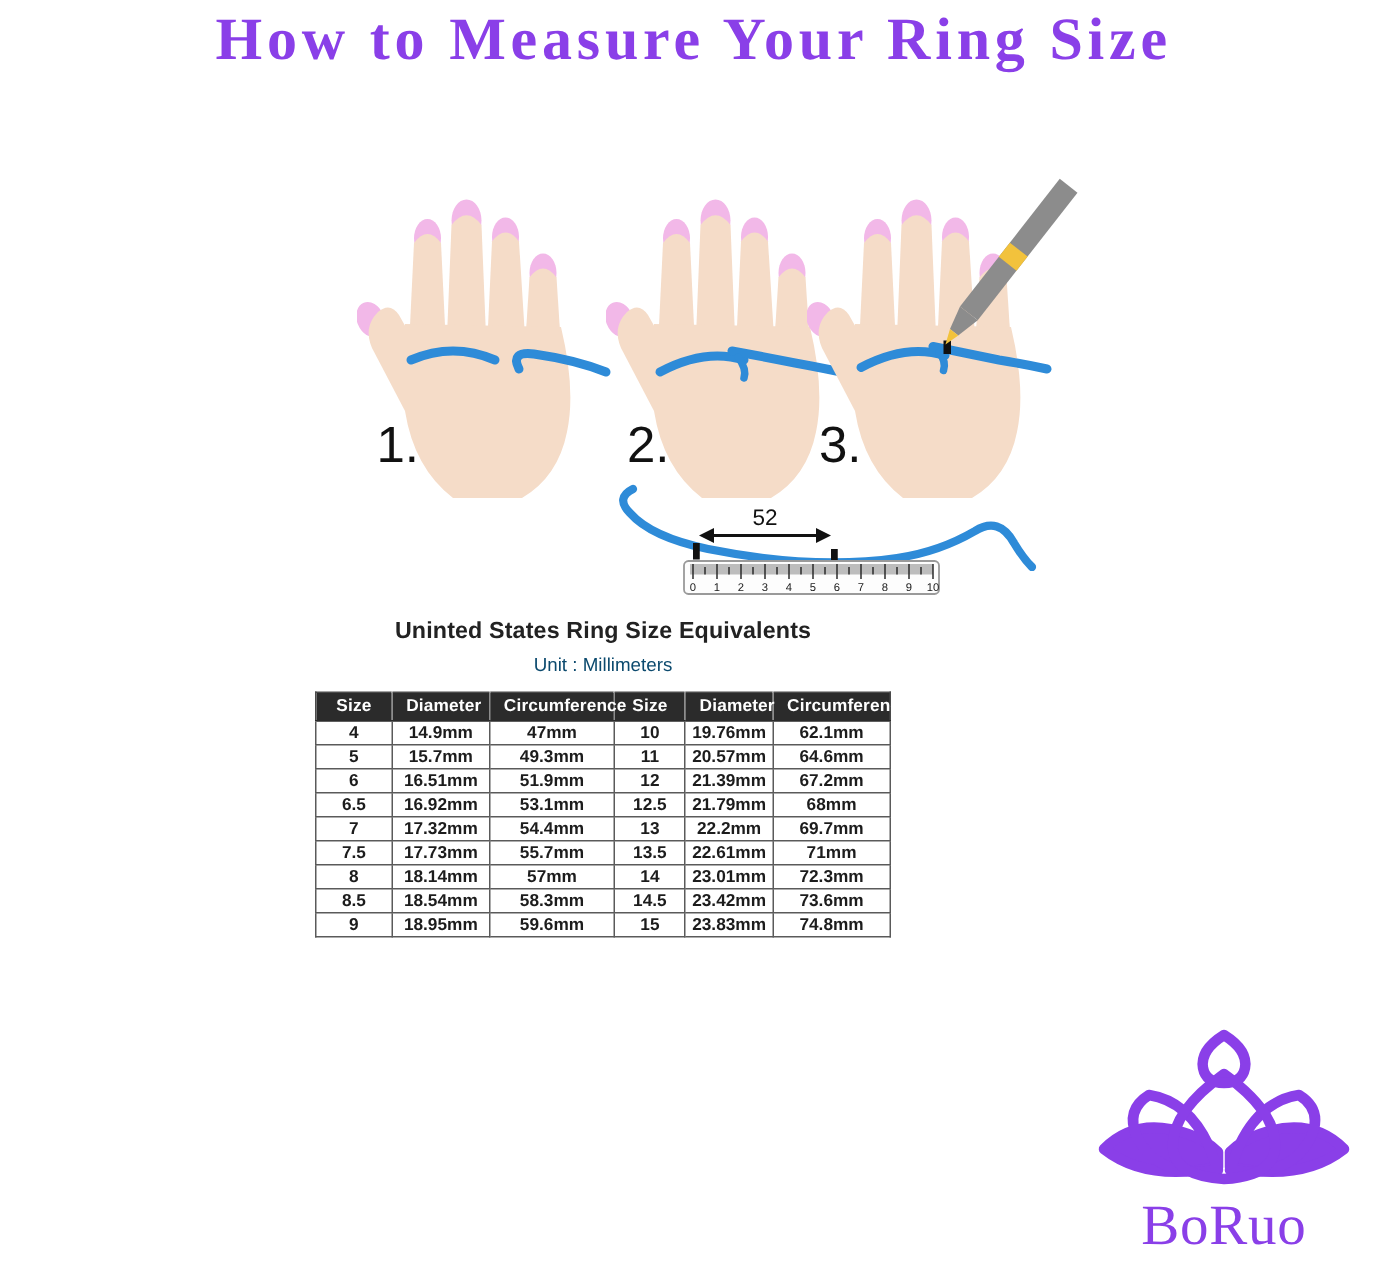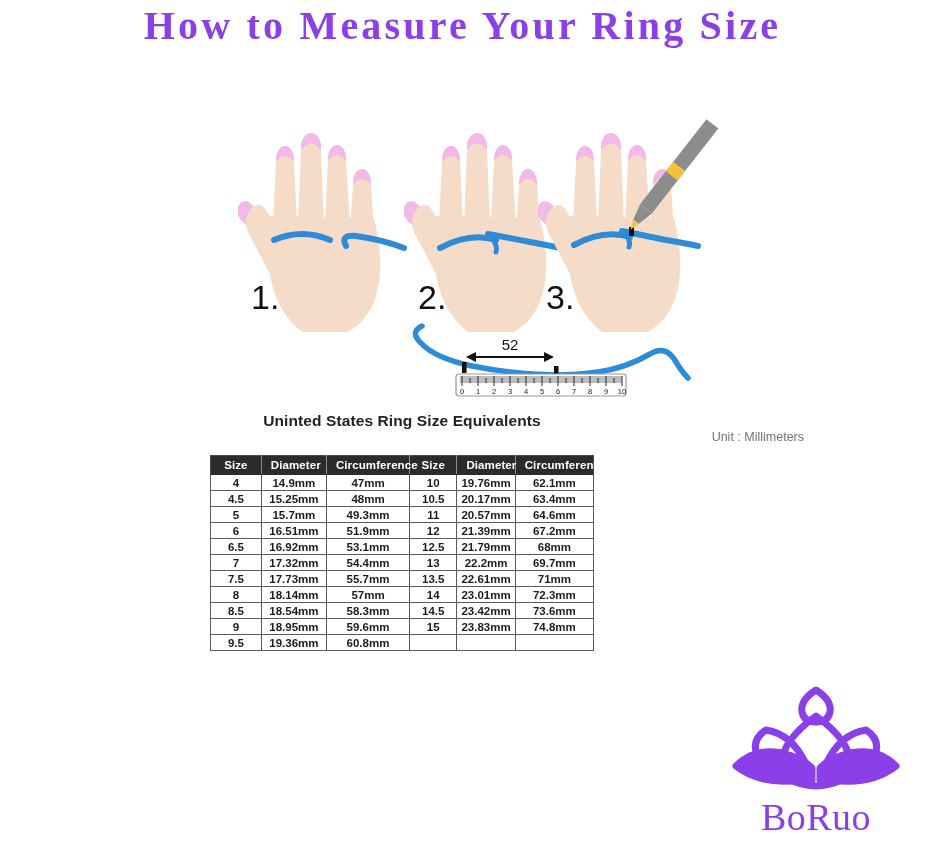--- a/index.html
+++ b/index.html
@@ -48,23 +48,24 @@
     top: 412px; left: 0; width: 804px;
   }
   #table-title {
     text-align: center;
     font-size: 15.5px;
     font-weight: bold;
     color: #222;
     letter-spacing: .1px;
   }
   #table-unit {
-    text-align: right;
+    text-align: center;
     font-size: 12.5px;
-    color: #737373;
+    color: #0c4a6e;
+    margin-top: 6px;
   }
   #size-table-wrap {
     width: 384px;
     margin: 11px auto 0 auto;
   }
   table.size-table {
     border-collapse: collapse;
     width: 100%;
     table-layout: fixed;
     background: #fff;
@@ -280,28 +281,20 @@
       <tbody id="size-table-body">
           <tr>
             <td>4</td>
             <td>14.9mm</td>
             <td>47mm</td>
             <td>10</td>
             <td>19.76mm</td>
             <td>62.1mm</td>
           </tr>
           <tr>
-            <td>4.5</td>
-            <td>15.25mm</td>
-            <td>48mm</td>
-            <td>10.5</td>
-            <td>20.17mm</td>
-            <td>63.4mm</td>
-          </tr>
-          <tr>
             <td>5</td>
             <td>15.7mm</td>
             <td>49.3mm</td>
             <td>11</td>
             <td>20.57mm</td>
             <td>64.6mm</td>
           </tr>
           <tr>
             <td>6</td>
             <td>16.51mm</td>
@@ -351,28 +344,20 @@
             <td>73.6mm</td>
           </tr>
           <tr>
             <td>9</td>
             <td>18.95mm</td>
             <td>59.6mm</td>
             <td>15</td>
             <td>23.83mm</td>
             <td>74.8mm</td>
           </tr>
-          <tr>
-            <td>9.5</td>
-            <td>19.36mm</td>
-            <td>60.8mm</td>
-            <td class="empty"></td>
-            <td class="empty"></td>
-            <td class="empty"></td>
-          </tr>
         </tbody>
     </table>
   </div>
 </div>
 
 <div id="logo">
   <svg id="logo-mark" width="200" height="118" viewBox="0 0 200 118">
     <g fill="none" stroke="#8A3FE8" stroke-width="7" stroke-linejoin="round" stroke-linecap="round">
 
       <path d="M96,96 q-48,10 -76,-12 q22,-22 56,-10 q12,4 20,12 z" fill="#8A3FE8" stroke="none"></path>

